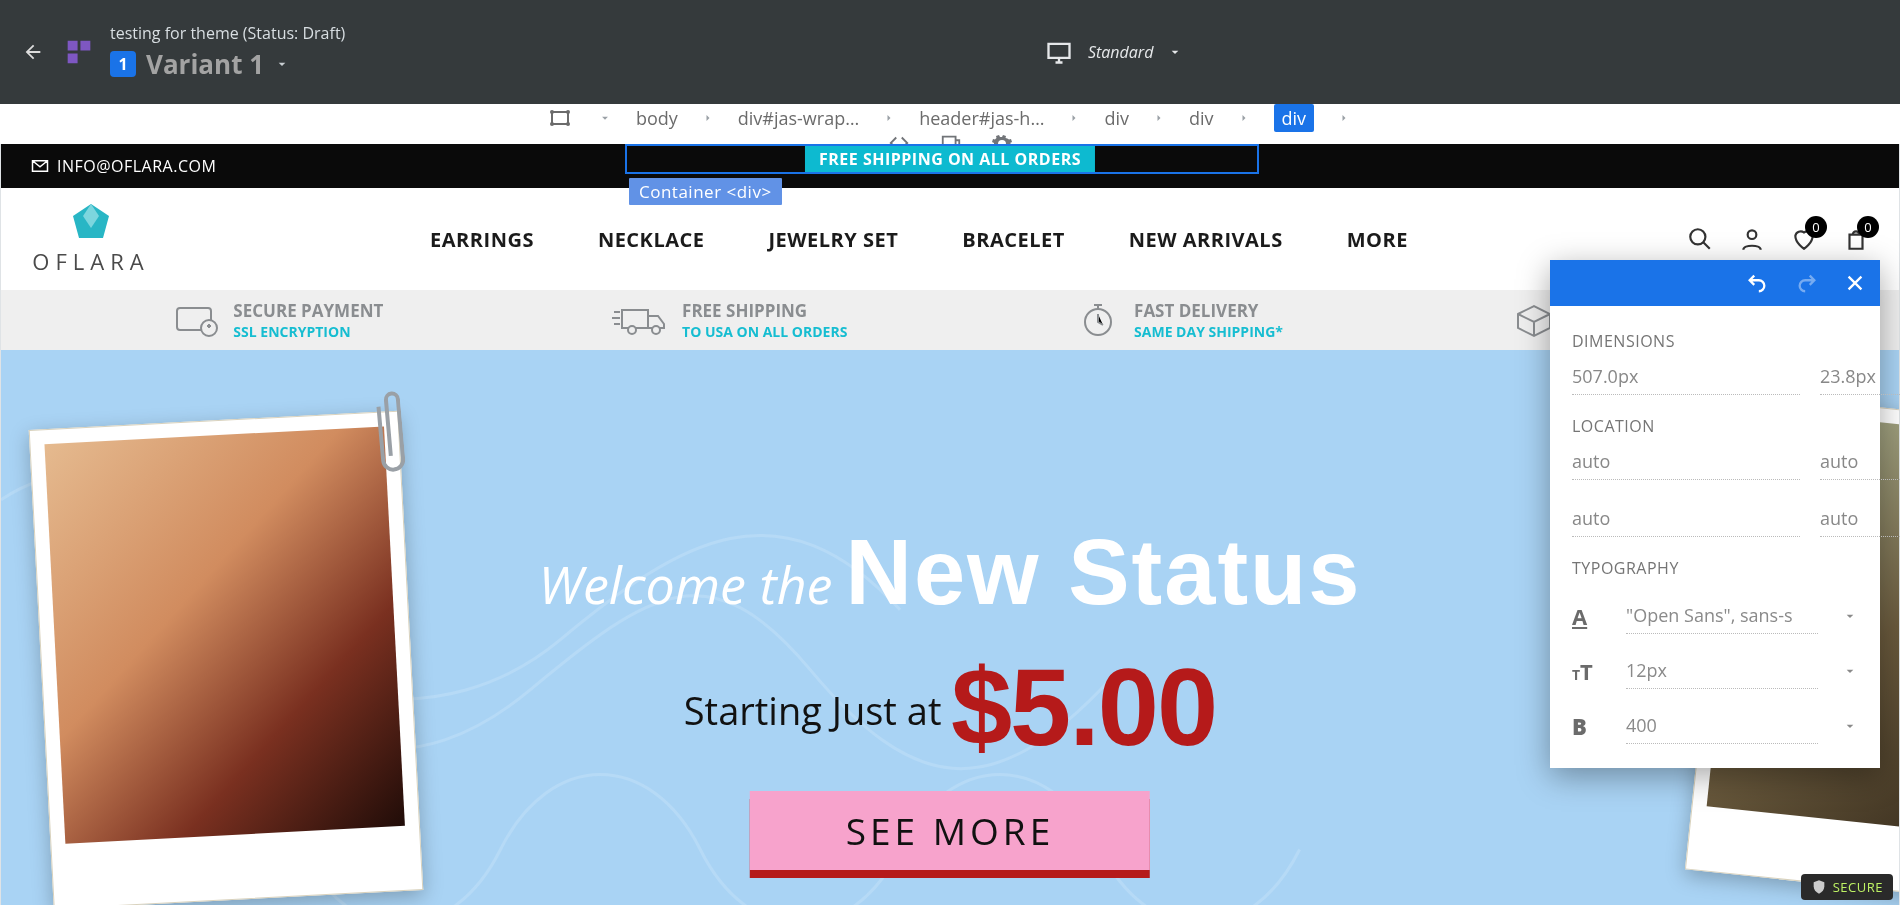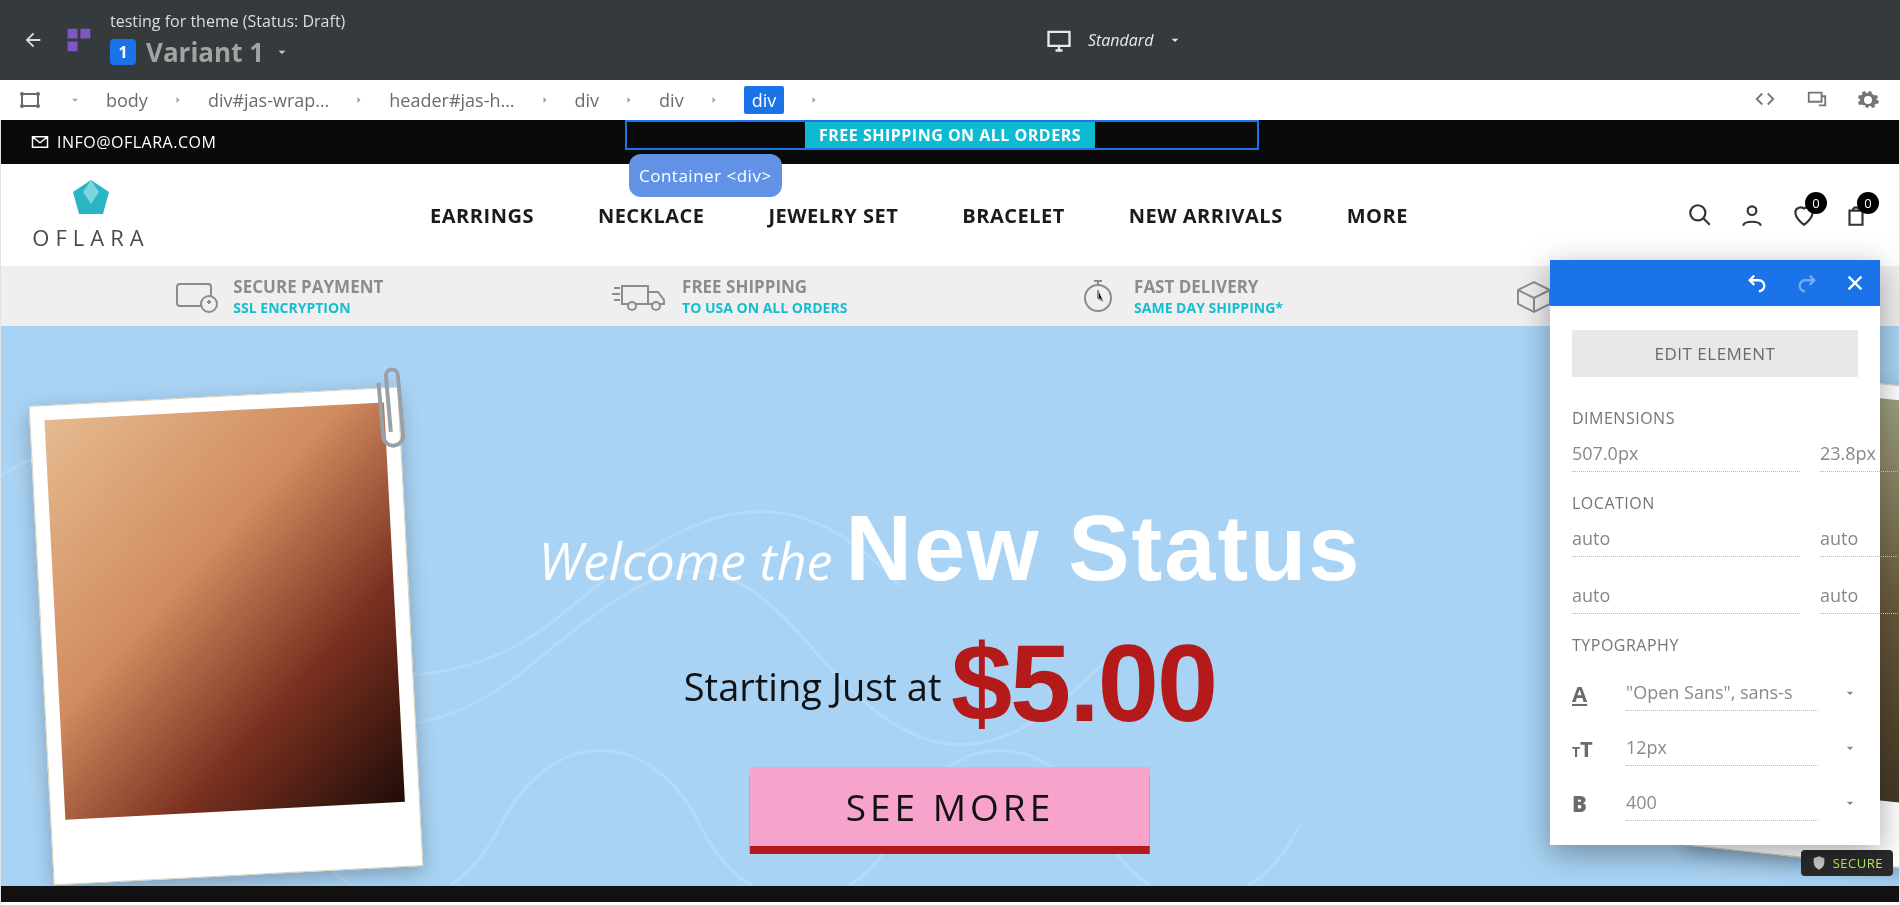--- a/index.html
+++ b/index.html
@@ -1,19 +1,19 @@
 <!DOCTYPE html>
 <html><head>
 <meta charset="utf-8">
 <style>
 * { margin: 0; padding: 0; box-sizing: border-box; font-family: "Open Sans", Arial, sans-serif; }
 body { width: 1900px; height: 905px; background: #f5f5f5; overflow: hidden; transform-origin: top left; }
 
 
-.topbar { background:#353a3c; height:80px; display:flex; align-items:center; color:#fff; padding:0 18px;text-align:center; }
+.topbar { background:#353a3c; height:104px; display:flex; align-items:center; color:#fff; padding:0 18px;text-align:center; }
 .topbar .back { width:30px; display:flex; align-items:center; justify-content:center; cursor:pointer;}
 .topbar .logo { margin:0 14px; color:#7e57c2; }
 .topbar .titleblock { display:flex; flex-direction:column; }
 .topbar .status { font-size:16px; color:#d8dee2; margin-bottom:2px;}
 .topbar .variant-row { display:flex; align-items:center; gap:10px; }
 .topbar .variant-badge { background:#1a73e8; color:#fff; width:26px; height:26px; display:inline-flex; align-items:center; justify-content:center; border-radius:4px; font-weight:700;}
 .topbar .variant-name { font-weight:700; font-size:26px; color:#a3a3a3; }
 .topbar .variant-chev { color:#c9ced2; }
 
 .topbar .center { flex:1; display:flex; justify-content:center; align-items:center; gap:14px; color:#e6e8ea;}
@@ -23,38 +23,38 @@
 .topbar .right { display:flex; align-items:center; gap:24px; }
 .topbar .changes { color:#fff; font-size:20px; }
 .topbar .sep { width:1px; height:40px; background:#5a6063; }
 .topbar .history { position:relative; }
 .topbar .history .badge { position:absolute; top:-6px; right:-6px; background:#fff; color:#d23; font-size:13px; font-weight:700; width:20px; height:20px; border-radius:50%; display:flex; align-items:center; justify-content:center;}
 .topbar .done-btn { background:#1a73e8; color:#fff; padding:10px 26px; font-size:20px; font-weight:700; border-radius:4px; cursor:pointer; letter-spacing:.5px;}
 
 svg { display:block; }
 
 
-.crumbbar { background:#fff; height:40px; display:flex; align-items:center; padding:0 20px; border-bottom:1px solid #fff; }
+.crumbbar { background:#fff; height:40px; display:flex; align-items:center; padding:0 20px; border-bottom:1px solid #fff;flex-direction:column; }
 .crumbbar .crumbs { display:flex; align-items:center; gap:24px; flex:1;}
 .crumb, .crumbbar .sel-icon { color:#6b6b6b; font-size:18px; }
 .crumb.selected { background:#1a73e8; color:#fff; padding:2px 8px; border-radius:2px;}
 .crumb-sep { color:#9aa0a6; }
 .crumbbar .rightside { display:flex; gap:26px; color:#717478; }
 
 
 .canvas { position:relative; height:785px; width:100%; background:#fff; overflow:hidden; border-left:1px solid #dfe3e6; border-right:1px solid #dfe3e6;}
 
 
 .infobar { background:#0a0a0a; color:#fff; height:44px; display:flex; align-items:center; padding:0 30px; font-size:16px; letter-spacing:.5px; position:relative;}
 .infobar .email { display:flex; align-items:center; gap:8px;}
 .infobar .promo-wrap { position:absolute; left:50%; transform:translateX(-50%); top:4px;}
 .infobar .promo { background:#0dbad0; color:#fff; font-weight:700; padding:4px 14px; font-size:16px; letter-spacing:.5px;}
 .select-outline { position:absolute; border:2px solid #1a73e8; pointer-events:none;}
 .select-outline.promo-box { top:0; left:624px; width:634px; height:30px; }
-.hover-label { position:absolute; background:#6192e6; color:#fff; padding:10px 10px; font-size:17px; border-radius:12px;}
+.hover-label { position:absolute; background:#6192e6; color:#fff; padding:2px 10px; font-size:17px; border-radius:1px;}
 .hover-label.promo-lab { top:34px; left:628px; }
 
 
 .site-header { height:102px; display:flex; align-items:center; padding:0 30px; background:#fff;}
 .brand { display:flex; flex-direction:column; align-items:center; width:120px; color:#333;}
 .brand .gem { color:#28b6c5;}
 .brand .name { font-size:22px; letter-spacing:6px; color:#4a4a4a; margin-top:4px;}
 .mainnav { flex:1; display:flex; justify-content:center; gap:64px;}
 .mainnav a { font-weight:700; font-size:20px; color:#1b1b1b; text-decoration:none; letter-spacing:.5px;}
 .header-icons { display:flex; gap:26px; align-items:center; color:#333;}
@@ -368,21 +368,20 @@
           <path fill="none" stroke="#fff" stroke-width="2.5" d="M15 14l5-5-5-5M20 9H10a6 6 0 0 0 0 12"></path>
         </svg>
       </span>
     <span>
         <svg width="22" height="22" viewBox="0 0 24 24">
           <path stroke="#fff" stroke-width="2.5" d="M5 5l14 14M19 5L5 19"></path>
         </svg>
       </span>
   </div>
   <div class="body">
-    <div class="editbtn">EDIT ELEMENT</div>
 
     <div class="sec-title">DIMENSIONS</div>
     <div class="row2">
       <input class="dotted-in" value="507.0px" style="">
       <input class="dotted-in" value="23.8px" style="">
     </div>
 
     <div class="sec-title">LOCATION</div>
     <div class="row2">
       <input class="dotted-in" value="auto" style="">

